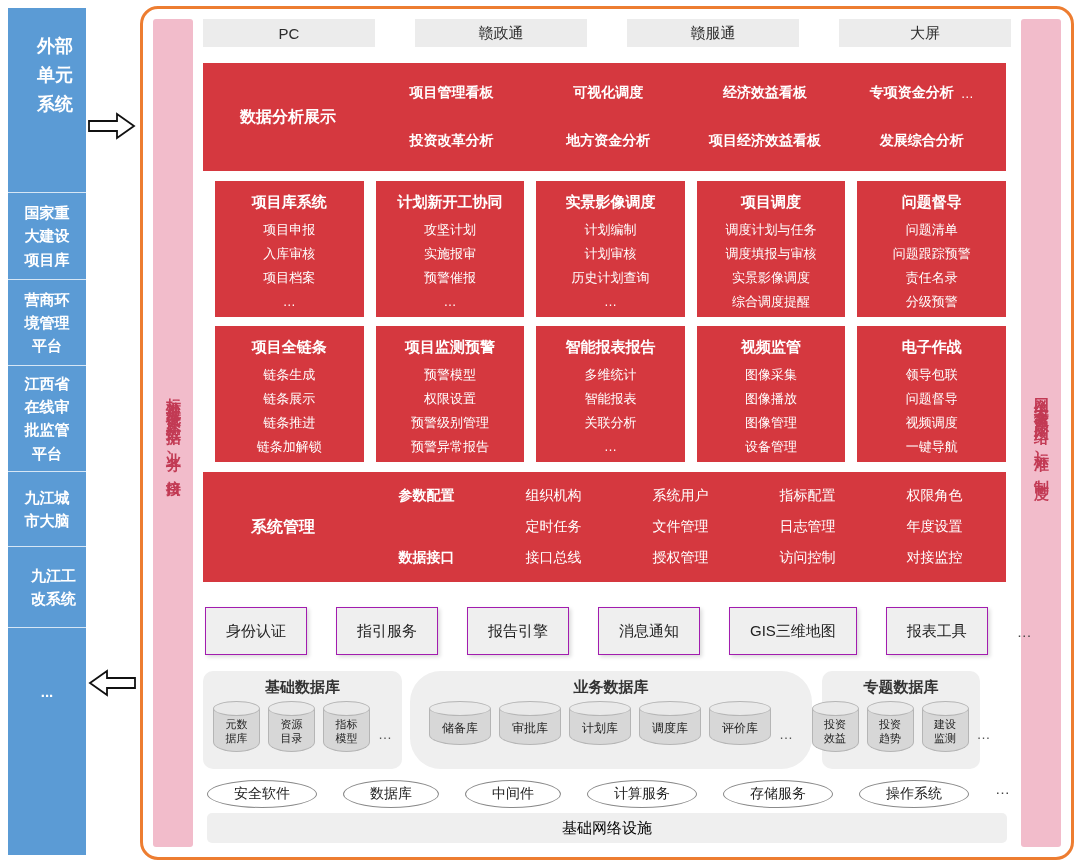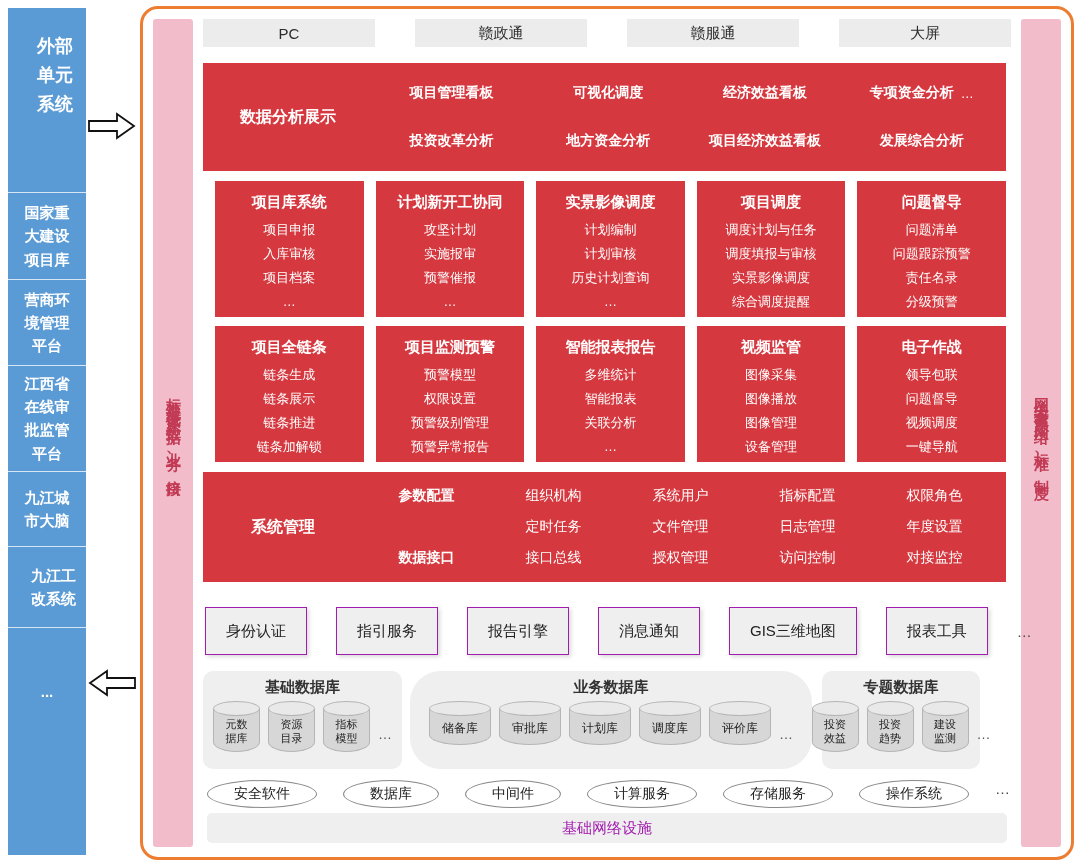--- a/index.html
+++ b/index.html
@@ -104,21 +104,21 @@
   .cyl-small .cyl-text{width:2.4em;}
   .db-more{font-size:14px;color:#555;margin-top:26px;}
 
   
   .pills{position:absolute;left:4px;right:0;top:761px;height:27px;display:flex;
     align-items:flex-start;justify-content:space-between;}
   .pill{height:26px;padding:0 26px;background:#fff;border:1px solid #8A8A8A;border-radius:50%;
     display:flex;align-items:center;justify-content:center;font-size:14px;color:#222;white-space:nowrap;}
   .base-bar{position:absolute;left:4px;right:4px;top:794px;height:30px;background:#EFEFEF;
     border-radius:5px;display:flex;align-items:center;justify-content:center;
-    font-size:15px;color:#a21caf;}
+    font-size:15px;color:#000000;}
 </style>
 </head>
 <body>
 
 <div id="canvas">
 
   <div class="ext-panel">
     <div class="ext-title">外部单元系统</div>
     <div id="ext-items">
         <div class="ext-item">国家重大建设项目库</div>

